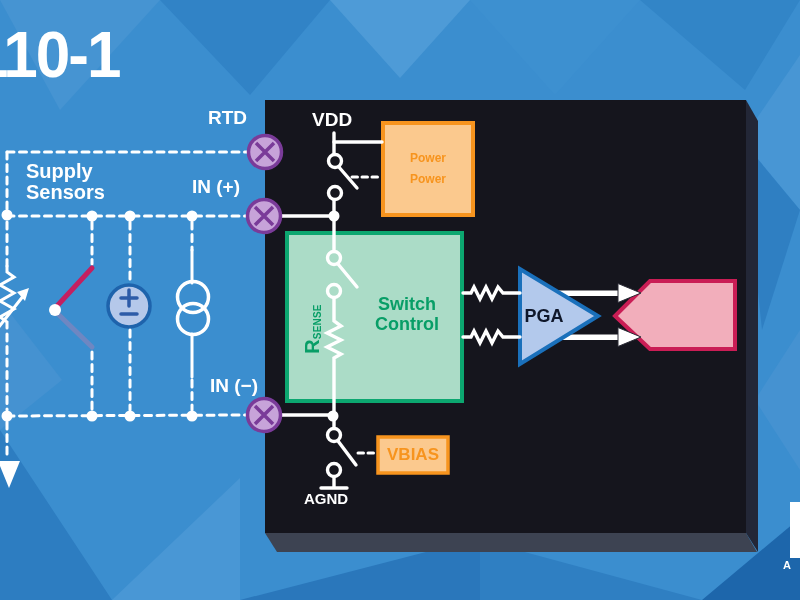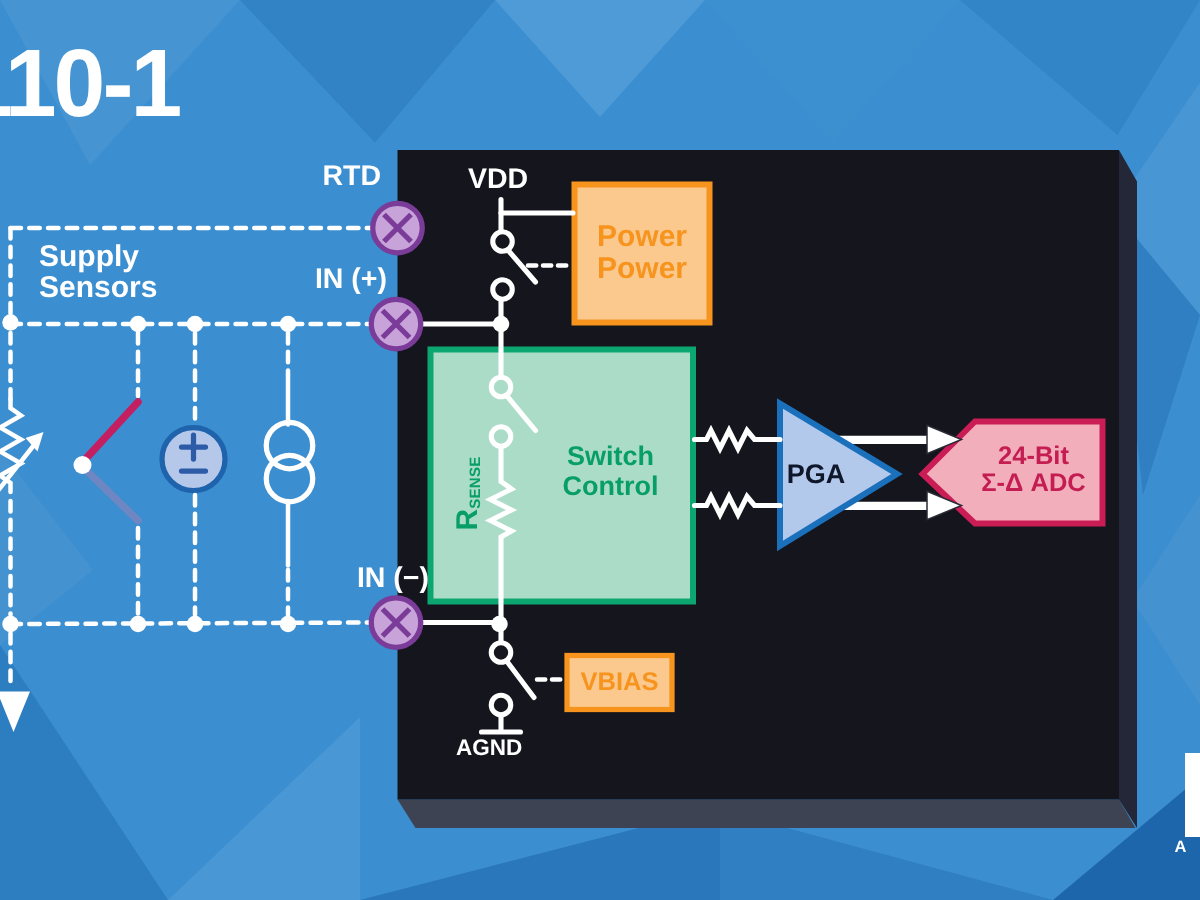--- a/index.html
+++ b/index.html
@@ -10,28 +10,28 @@
     -webkit-font-smoothing:antialiased;
   }
   .canvas svg{position:absolute;left:0;top:0;}
   .lbl{position:absolute;color:#fff;font-weight:bold;white-space:nowrap;}
   .part-number{
     left:-26px;top:18px;font-size:64px;letter-spacing:-2px;
     transform:scaleX(.97);transform-origin:left top;
   }
   .field-sensors{left:26px;top:161px;font-size:20px;line-height:21px;font-weight:bold;}
   .field-sensors span{display:block;}
-  .rtd-lbl{left:208px;top:107px;width:46px;text-align:right;font-size:19px;}
-  .inp-lbl{left:192px;top:176px;width:66px;text-align:right;font-size:19px;}
-  .inm-lbl{left:192px;top:375px;width:66px;text-align:right;font-size:19px;margin-left:28px;}
+  .rtd-lbl{left:208px;top:107px;width:46px;font-size:19px;}
+  .inp-lbl{left:192px;top:176px;width:66px;font-size:19px;}
+  .inm-lbl{left:192px;top:375px;width:66px;text-align:right;font-size:19px;}
   .vdd-lbl{left:312px;top:109px;font-size:19px;}
   .agnd-lbl{left:304px;top:490px;font-size:15px;}
   .blk-lbl{position:absolute;display:flex;align-items:center;justify-content:center;
            text-align:center;font-weight:bold;}
-  .ps-lbl{left:383px;top:123px;width:90px;height:92px;color:#f7941e;font-size:20px;line-height:21px;}
+  .ps-lbl{left:383px;top:123px;width:90px;height:92px;color:#f7941e;font-size:12px;line-height:21px;}
   .vb-lbl{left:378px;top:437px;width:70px;height:36px;color:#f7941e;font-size:17px;}
   .sc-lbl{left:350px;top:294px;width:114px;color:#089e67;font-size:18px;line-height:20px;}
   .blk-lbl span{display:block;}
   .pga-lbl{left:521px;top:306px;width:46px;color:#0f172a;font-size:18px;}
   .adc-lbl{left:645px;top:295px;width:88px;color:#c41d52;font-size:17px;line-height:18px;}
   .rsense-lbl{
     position:absolute;left:283px;top:316px;width:58px;height:26px;
     display:flex;align-items:center;justify-content:center;
     transform:rotate(-90deg);color:#089e67;font-weight:bold;font-size:20px;
   }
@@ -205,23 +205,17 @@
 
 <div class="blk-lbl vb-lbl">VBIAS</div>
 
 <div class="rsense-lbl">
   <span>R</span>
       <span class="sub">SENSE</span>
 </div>
 
 <div class="blk-lbl pga-lbl">PGA</div>
 
-<div class="blk-lbl adc-lbl">
-  <div>
-    <span>24-Bit</span>
-    <span>Σ-Δ ADC</span>
-  </div>
-</div>
 
 <div class="logo-square"></div>
 <div class="lbl logo-a">A</div>
 
 </div>
 
 </body></html>

